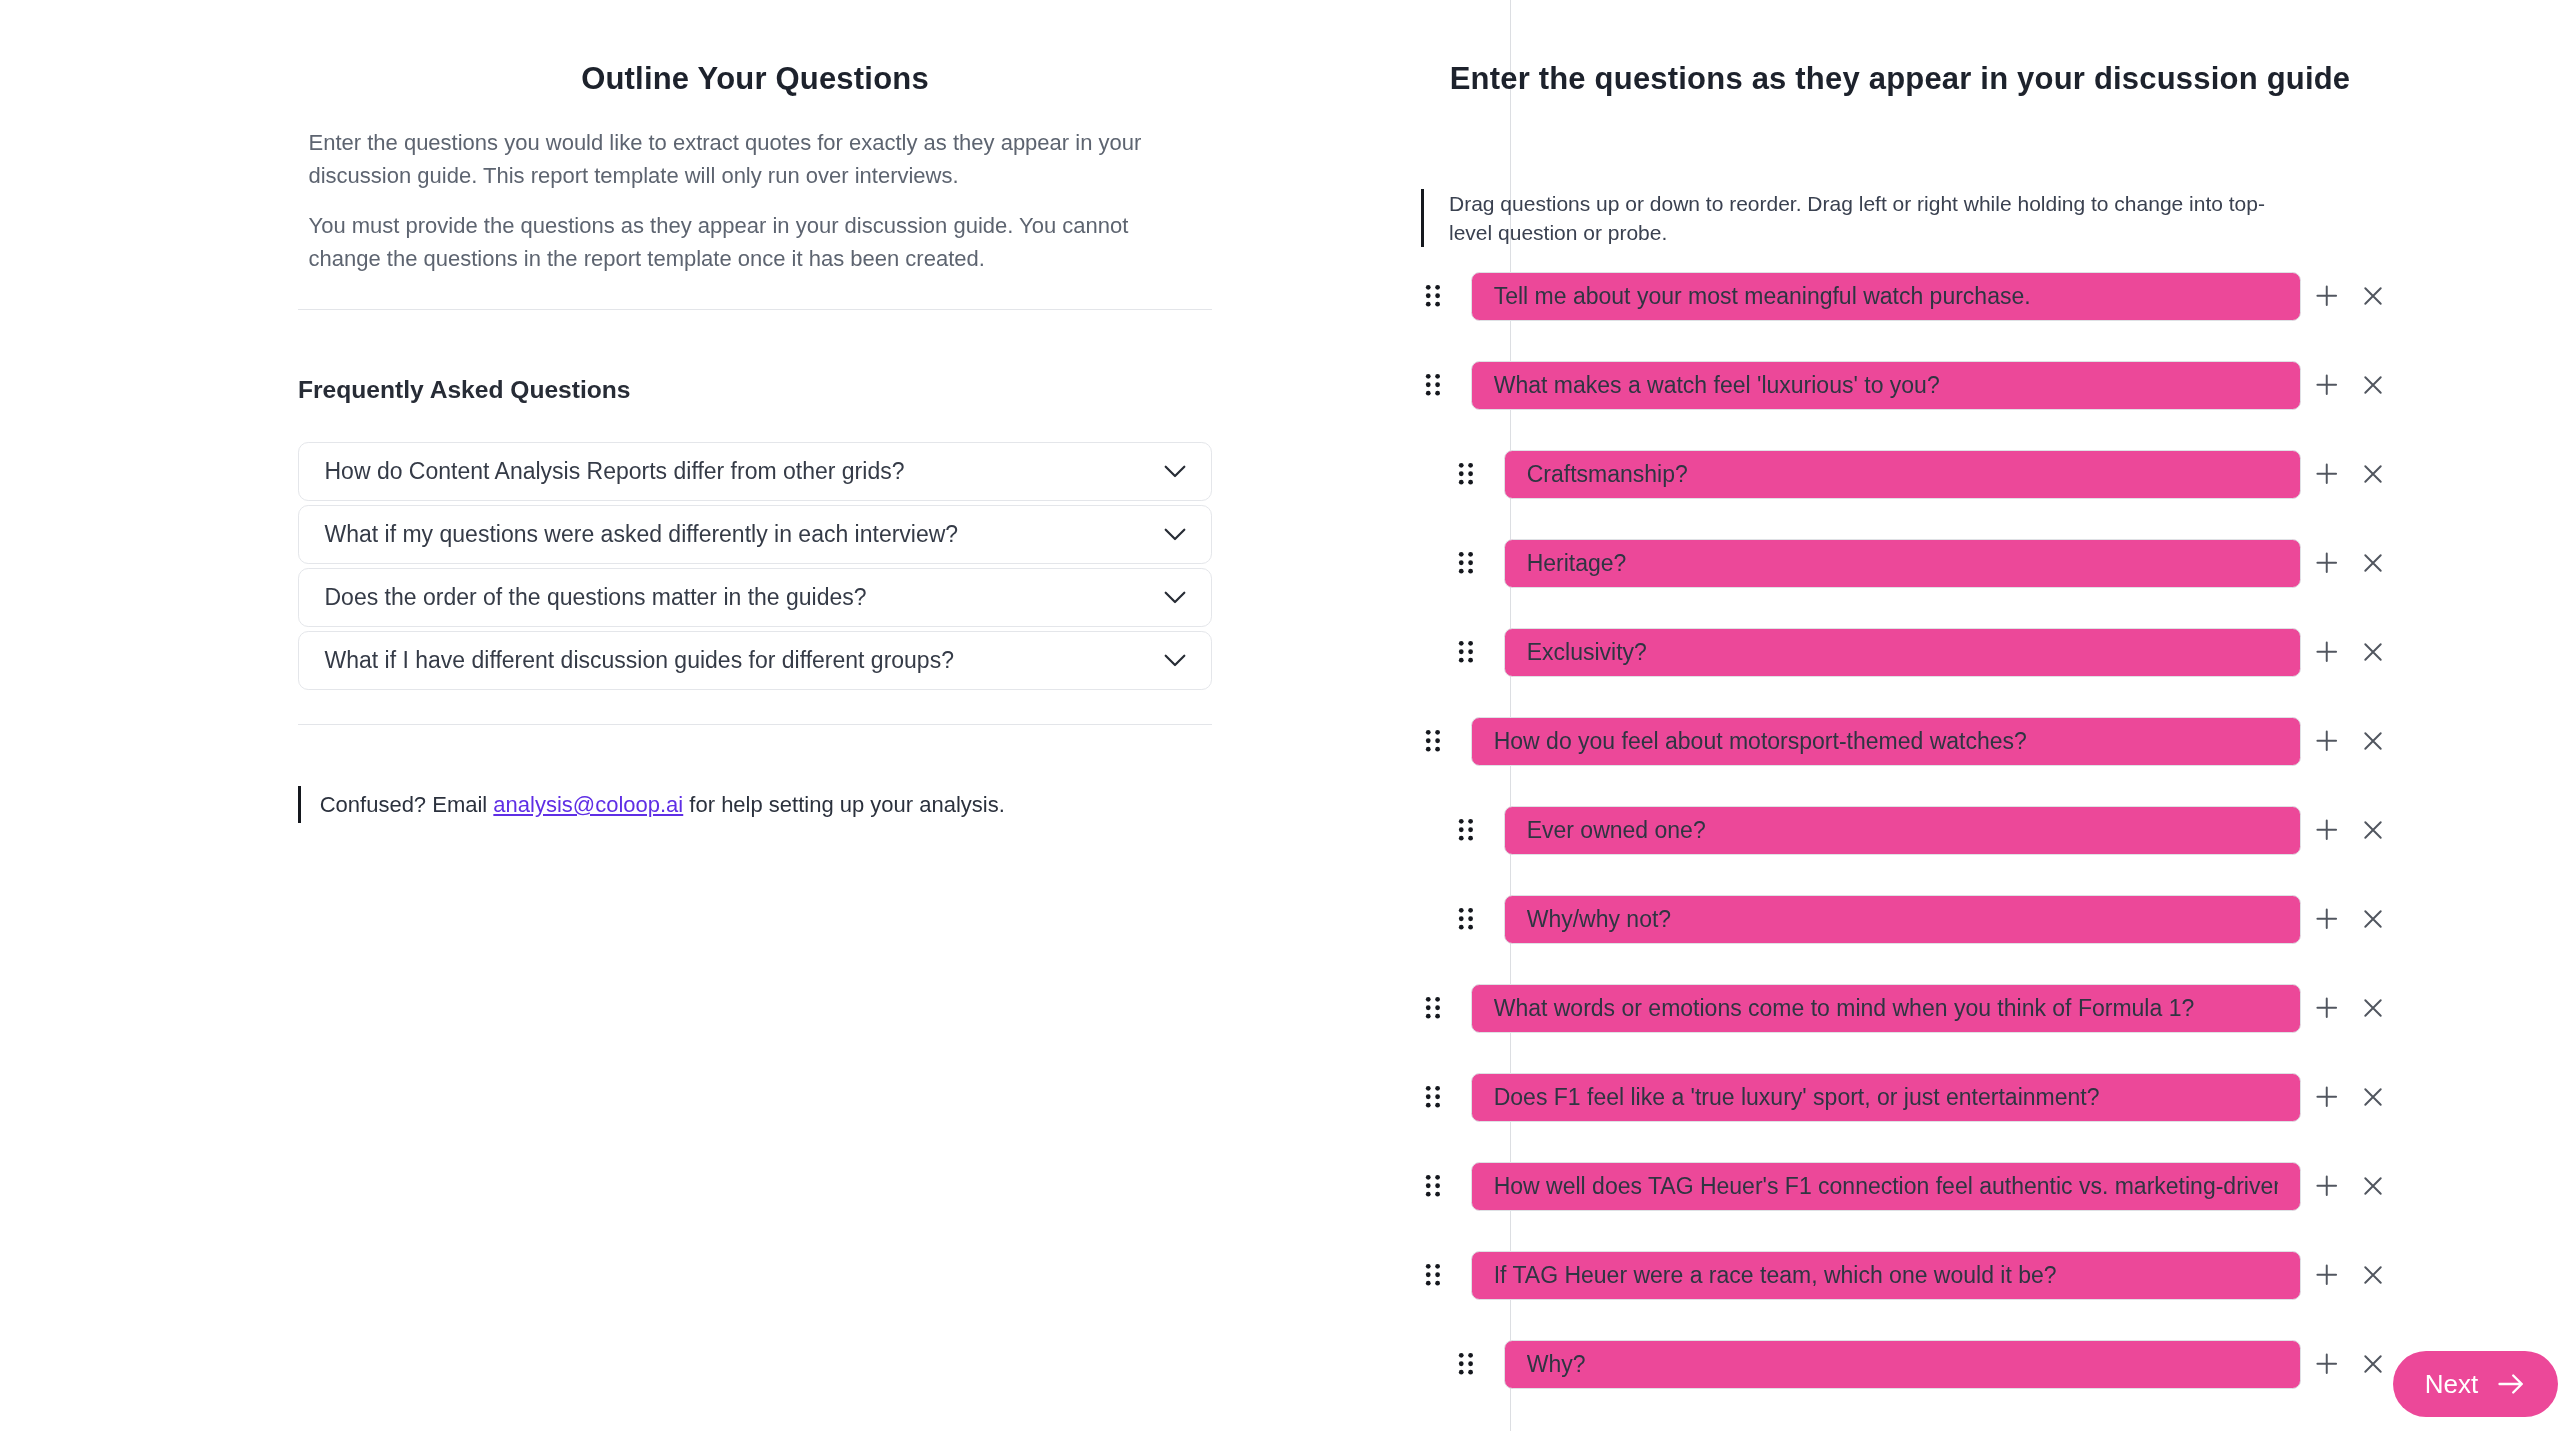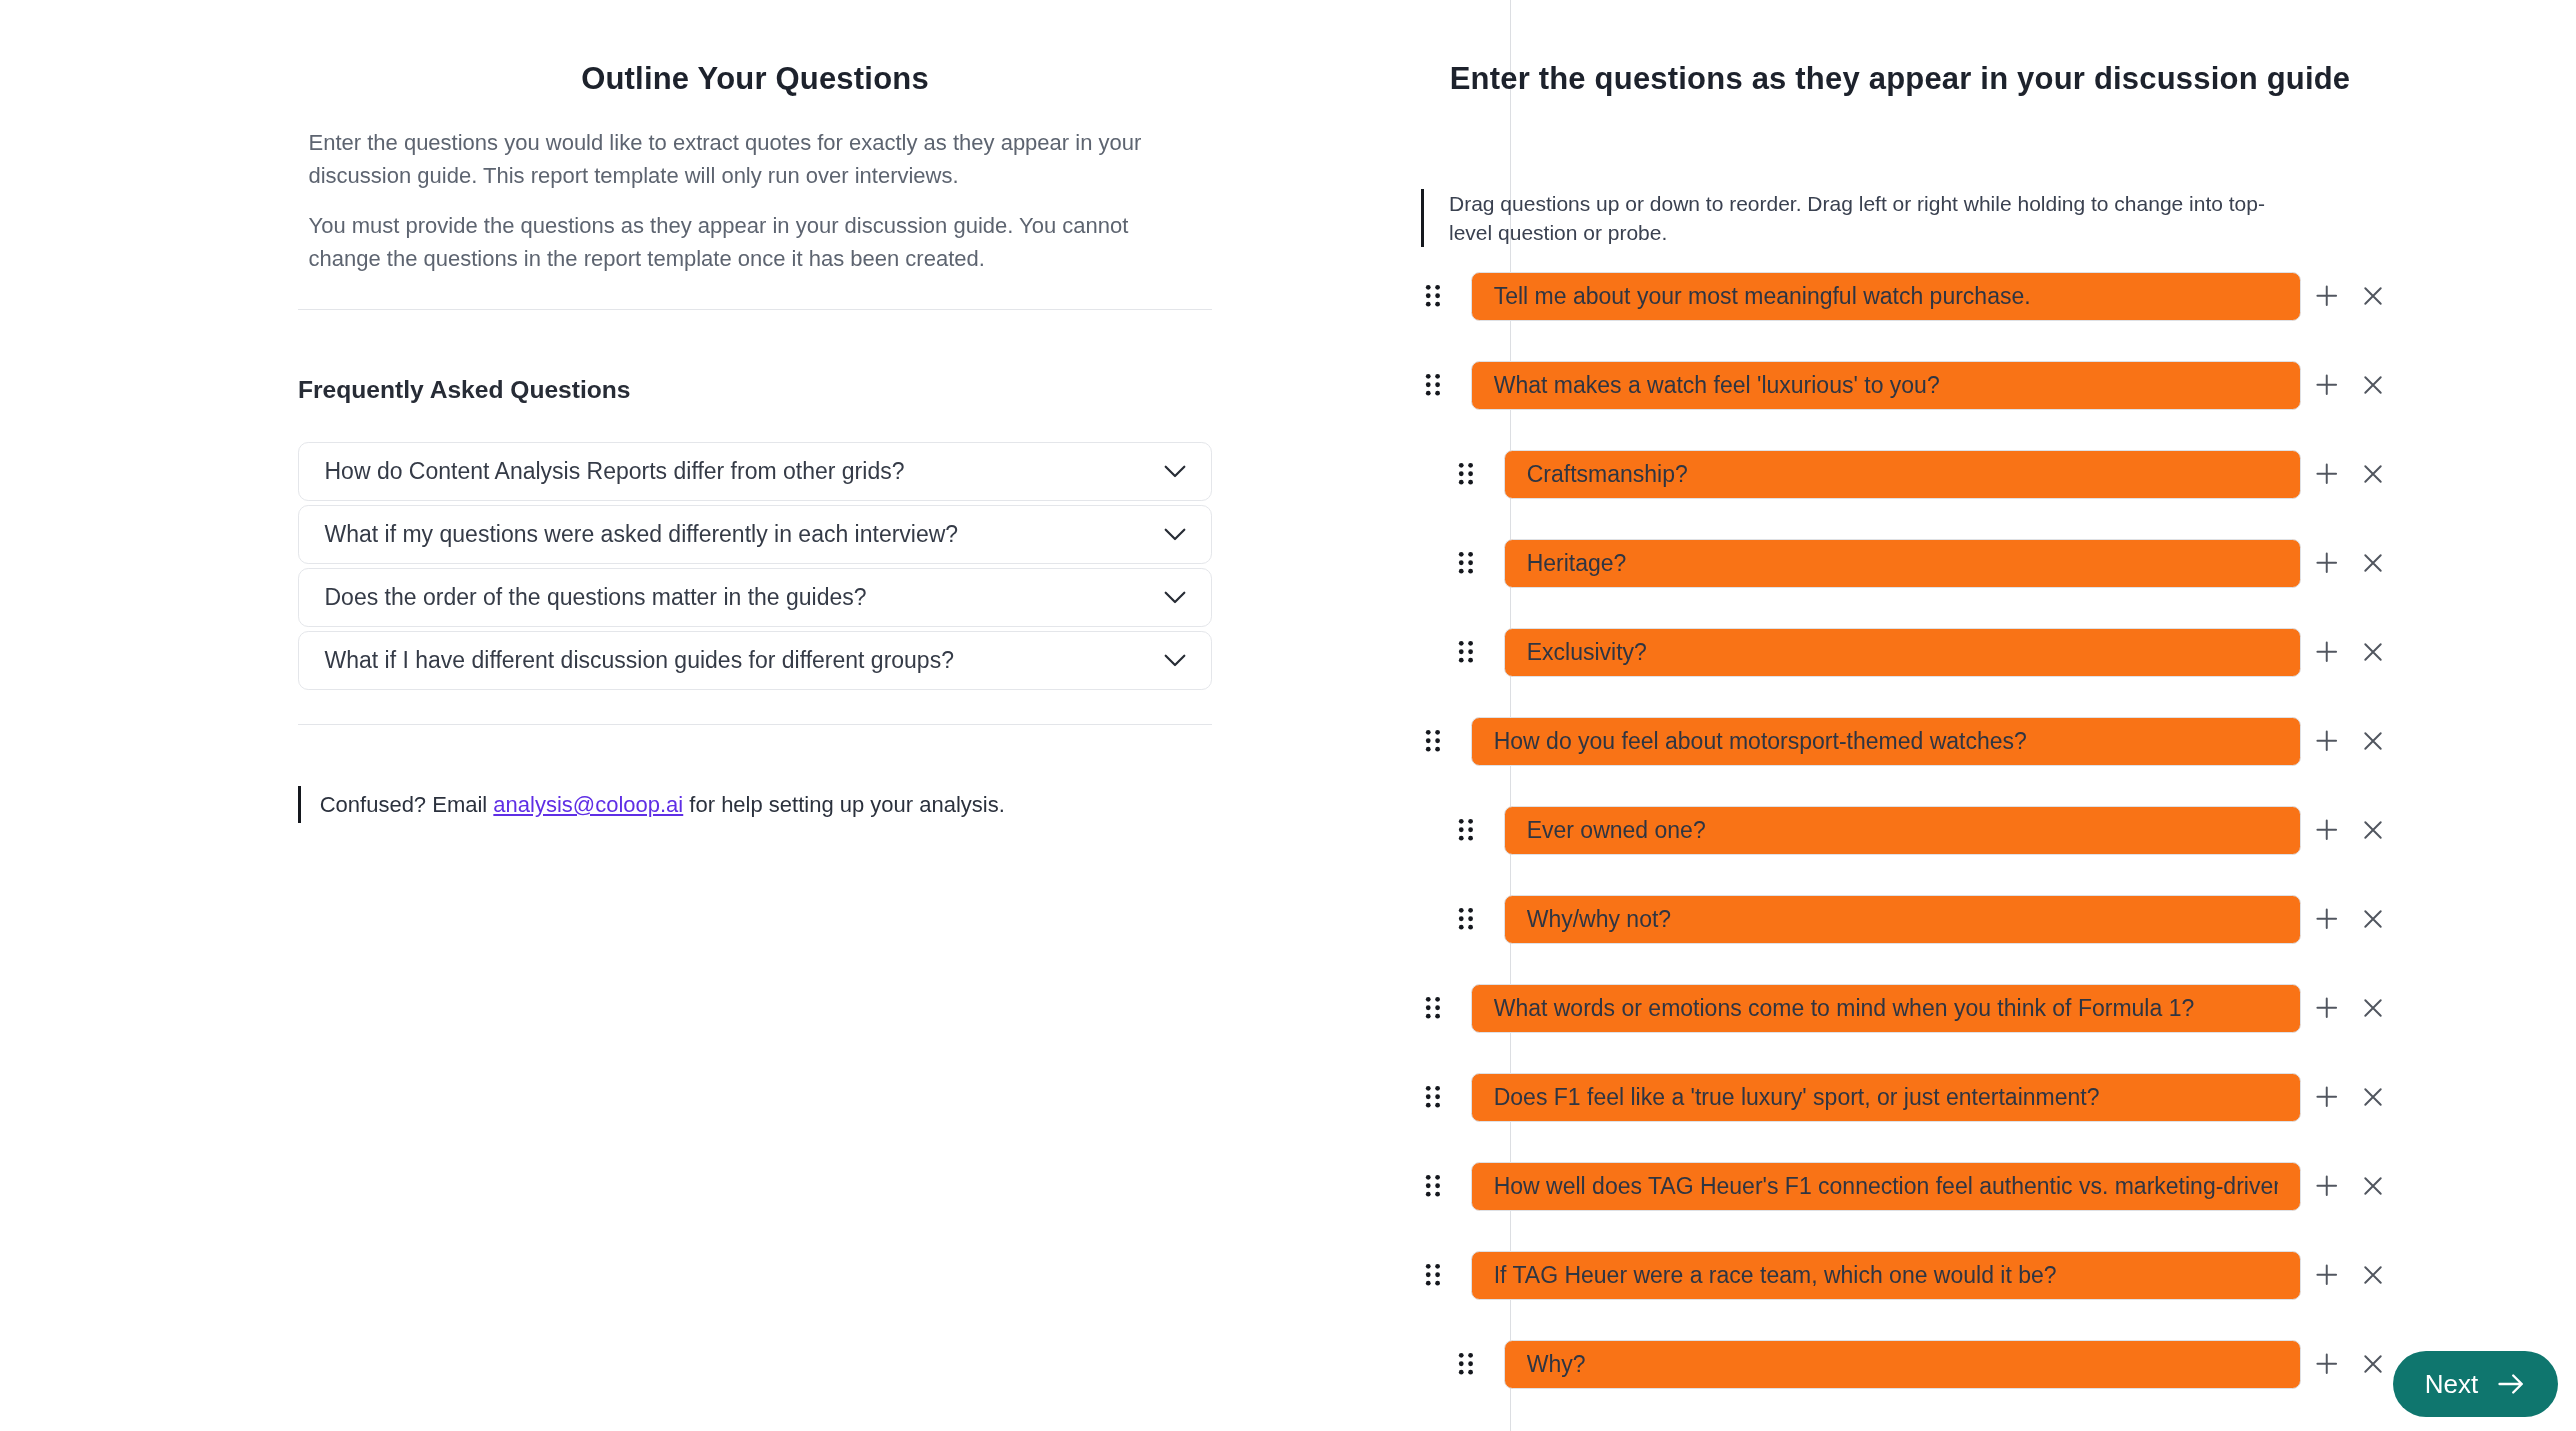--- a/index.html
+++ b/index.html
@@ -54,36 +54,36 @@
   .qrow {
     display: flex; align-items: center;
     margin-bottom: 40px; padding-left: 200px; padding-right: 186px;
   }
   .qrow.probe { padding-left: 233px; }
   .handle {
     flex: none; width: 18.7px; margin-right: 28px; display: flex; cursor: grab;
   }
   .q-input {
     flex: 1; height: 49px; box-sizing: border-box; min-width: 0;
-    border: 1.7px solid #dfe1e5; border-radius: 8.5px; background: #f97316;
+    border: 1.7px solid #dfe1e5; border-radius: 8.5px; background: #ec4899;
     padding: 0 22px; font-size: 23px; color: #2f3542;
     font-family: "Liberation Sans", sans-serif; outline: none;
   }
   .icon-btn {
     flex: none; width: 34px; height: 34px; padding: 0; border: none; background: none;
     display: flex; align-items: center; justify-content: center; cursor: pointer;
   }
   .icon-btn.add { margin-left: 9.3px; }
   .icon-btn.remove { margin-left: 12px; }
 
   
   .next-btn {
     position: absolute; right: 18px; bottom: 13.6px; z-index: 5;
     height: 66px; padding: 0 32px; border: none; border-radius: 33px;
-    background: #0f766e; color: #ffffff;
+    background: #ec4899; color: #ffffff;
     font-family: "Liberation Sans", sans-serif; font-size: 26px; font-weight: 500;
     display: flex; align-items: center; gap: 18.7px; cursor: pointer;
   }
   .next-btn .arrow { display: flex; }
 </style>
 </head>
 <body>
 
 <div class="page">
 

